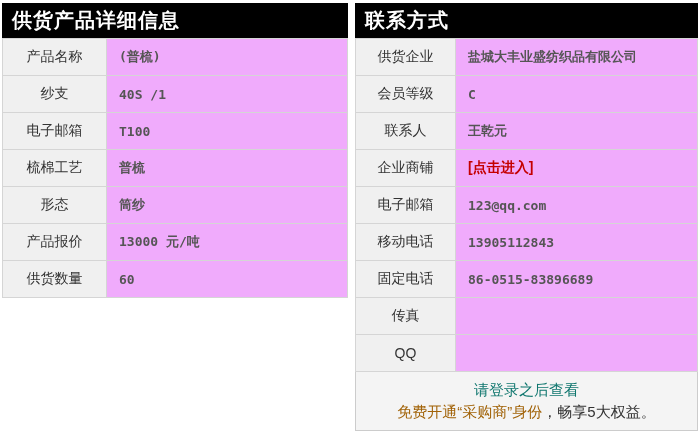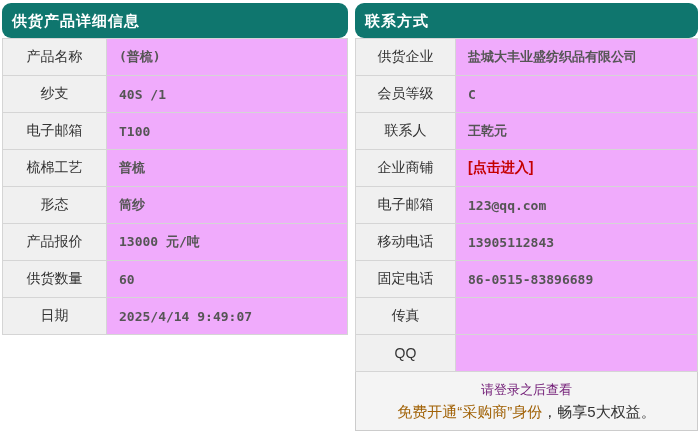--- a/index.html
+++ b/index.html
@@ -5,24 +5,23 @@
   * { margin:0; padding:0; box-sizing:border-box; }
   html,body { width:700px; height:434px; background:#ffffff; overflow:hidden;
     font-family:"Liberation Sans","DejaVu Sans",sans-serif; }
   .stage { position:relative; width:700px; height:434px; background:#fff; }
 
   .panel { position:absolute; top:3px; }
   .panel-left  { left:2px;  width:346px; }
   .panel-right { left:355px; width:343px; }
 
   .panel-header {
-    height:35px; line-height:35px; background:#0f766e; color:#ffffff;
-    font-size:15px; font-weight:bold; padding-left:10px;
+    height:35px; line-height:35px; background:#000000; color:#ffffff;
+    font-size:20px; font-weight:bold; padding-left:10px;
     letter-spacing:1px;
-    border-radius:9px;
   }
 
   table.info { width:100%; border-collapse:collapse; table-layout:fixed; }
   table.info td {
     border:1px solid #d5d5d5; height:37px; vertical-align:middle;
     overflow:hidden; white-space:nowrap;
   }
   table.info { border:1px solid #c8c8c8; }
   td.lbl {
     width:104px; text-align:center; background:#f0f0f0;
@@ -34,21 +33,21 @@
     font-family:"DejaVu Sans Mono","Liberation Mono",monospace;
     font-weight:bold;
   }
   a.red-link { color:#c40000; text-decoration:none; font-size:14px;
     font-family:"Liberation Sans","DejaVu Sans",sans-serif; cursor:pointer; }
 
   .contact-footer {
     border:1px solid #cccccc; border-top:none; background:#f4f4f4;
     text-align:center; padding:7px 0 8px 0; height:59px;
   }
-  .login-link { display:block; color:#701a75; font-size:13px; line-height:22px;
+  .login-link { display:block; color:#0f766e; font-size:15px; line-height:22px;
     text-decoration:none; cursor:pointer; }
   .promo-line { font-size:15px; line-height:22px; color:#333333; }
   .promo-red { color:#a16207; }
 </style>
 </head>
 <body>
 
 <div class="stage">
 
   <div class="panel panel-left">
@@ -75,24 +74,20 @@
             <td class="lbl">形态</td>
             <td class="val">筒纱</td>
           </tr>
           <tr>
             <td class="lbl">产品报价</td>
             <td class="val">13000 元/吨</td>
           </tr>
           <tr>
             <td class="lbl">供货数量</td>
             <td class="val">60</td>
-          </tr>
-          <tr>
-            <td class="lbl">日期</td>
-            <td class="val">2025/4/14 9:49:07</td>
           </tr>
         </tbody>
     </table>
   </div>
 
   <div class="panel panel-right">
     <div class="panel-header">联系方式</div>
     <table class="info">
       <tbody>
           <tr>

